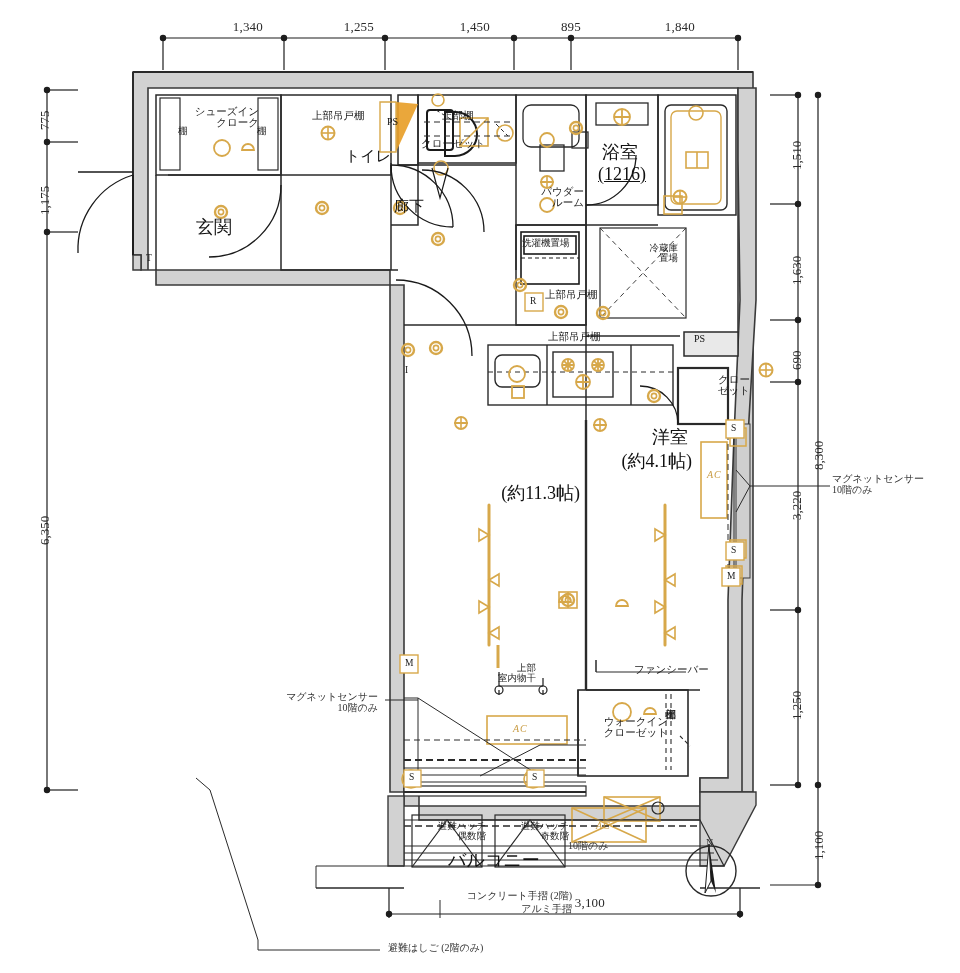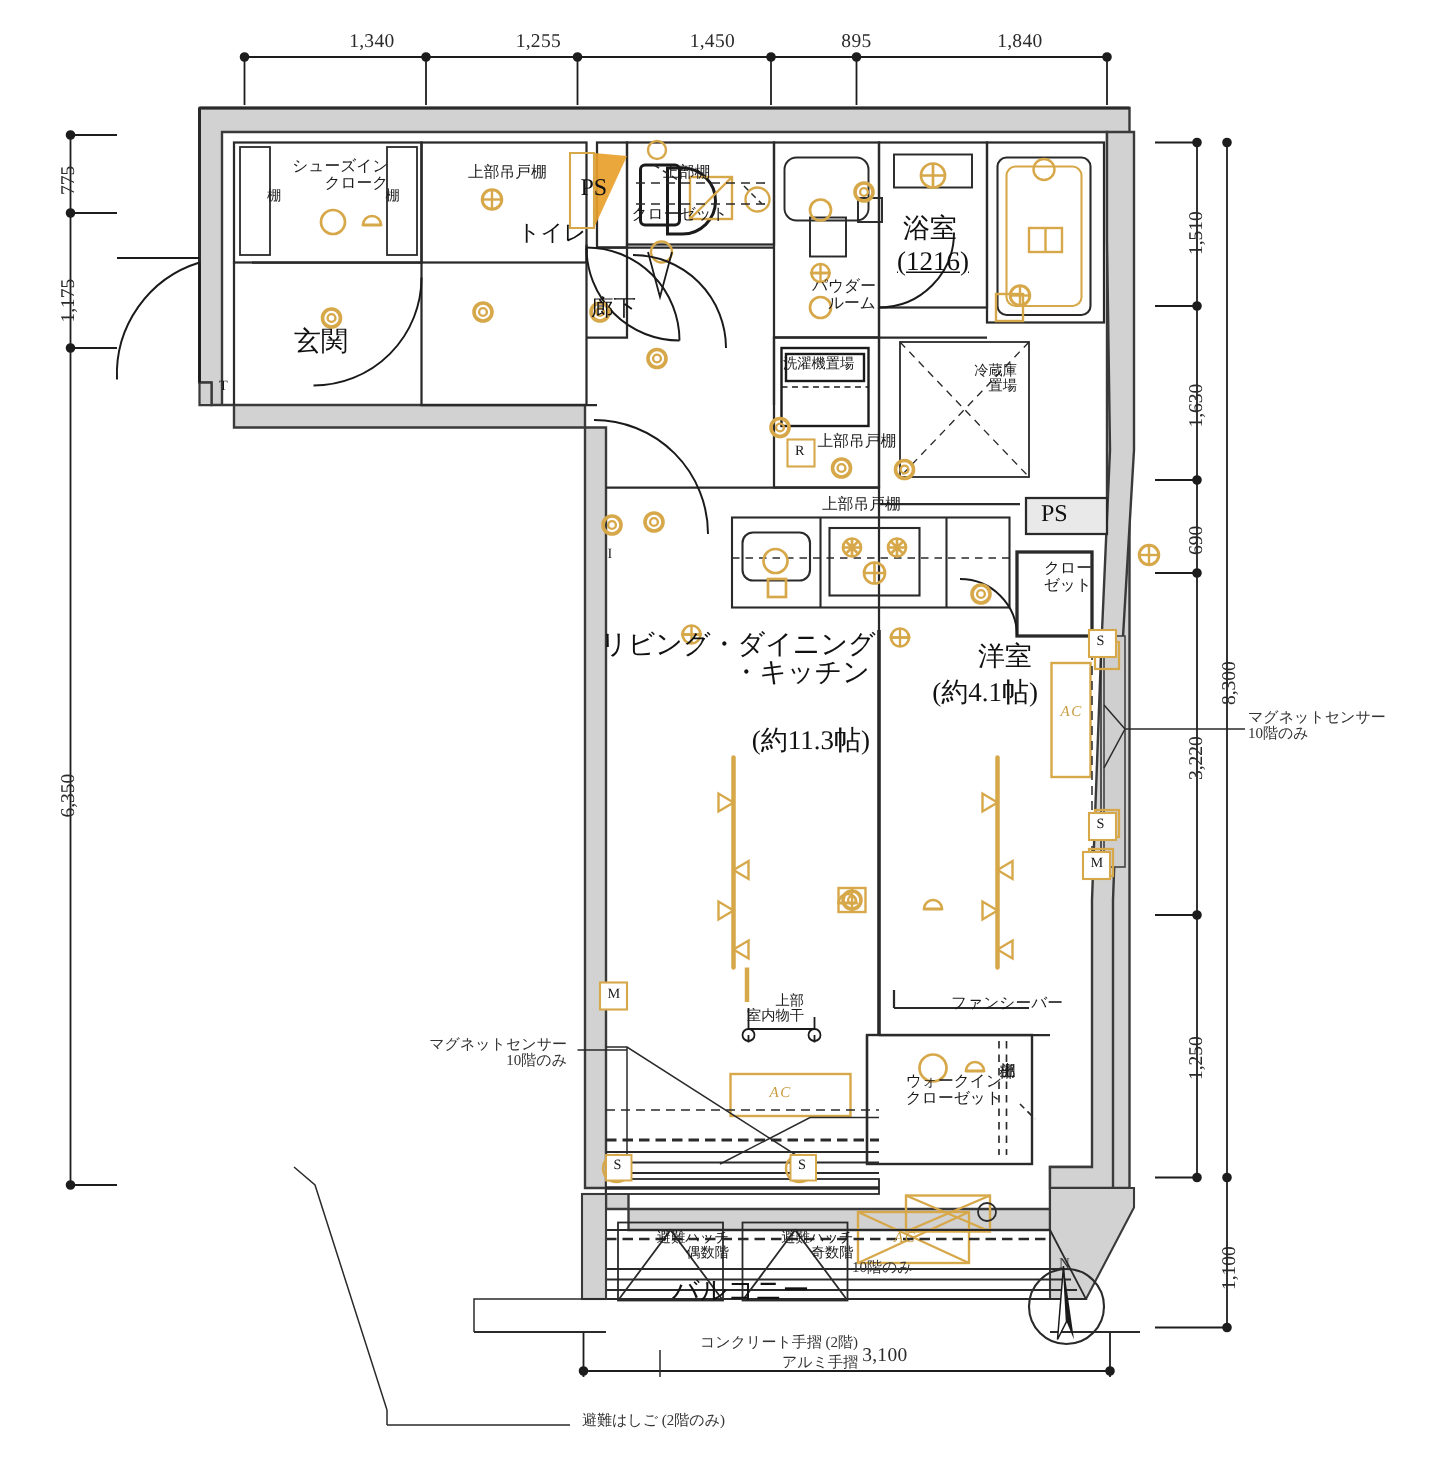--- a/index.html
+++ b/index.html
@@ -9,21 +9,21 @@
   svg{position:absolute;left:0;top:0;width:960px;height:973px;}
   .lbl{position:absolute;white-space:pre;line-height:1.08;}
   .dim{font-size:13px;color:#2a2a2a;letter-spacing:.2px;}
   .dimv{font-size:13px;color:#2a2a2a;transform-origin:0 0;}
   .room{font-size:18px;color:#111;}
   .room-sm{font-size:15px;color:#111;margin-left:15px;}
   .tiny{font-size:10.5px;color:#1a1a1a;}
   .tiny2{font-size:9.5px;color:#1a1a1a;}
   .note{font-size:10px;color:#333;}
   .acx{font-size:10px;color:#c89b42;letter-spacing:1px;font-style:italic;}
-  .ps{font-size:16px;color:#111;}
+  .ps{font-size:10px;color:#111;}
   .ctr{text-align:right;}
   .vtxt{writing-mode:vertical-rl;text-orientation:upright;}
 </style>
 </head>
 <body>
 
 <div id="stage">
 
 <svg viewBox="0 0 960 973">
   <defs>
@@ -478,26 +478,24 @@
 ルーム</div>
 <div class="lbl room" style="left:602px;top:143px;">浴室</div>
 <div class="lbl room" style="left:598px;top:165px;text-decoration:underline;">(1216)</div>
 <div class="lbl tiny2" style="left:522px;top:238px;">洗濯機置場</div>
 <div class="lbl tiny2 ctr" style="left:608px;top:243px;width:70px;">冷蔵庫
 置場</div>
 <div class="lbl tiny" style="left:312px;top:110px;">上部吊戸棚</div>
 <div class="lbl tiny" style="left:545px;top:289px;">上部吊戸棚</div>
 <div class="lbl tiny" style="left:548px;top:331px;">上部吊戸棚</div>
 
-<div class="lbl room ctr" style="left:400px;top:420px;width:180px;">リビング・ダイニング
-・キッチン</div>
 <div class="lbl room ctr" style="left:400px;top:484px;width:180px;">(約11.3帖)</div>
 <div class="lbl room ctr" style="left:598px;top:428px;width:90px;">洋室</div>
 <div class="lbl room ctr" style="left:594px;top:452px;width:98px;">(約4.1帖)</div>
-<div class="lbl tiny ctr" style="left:678px;top:374px;width:50px;font-family:Liberation Serif, serif;">クロー
+<div class="lbl tiny ctr" style="left:678px;top:374px;width:72px;font-family:Liberation Serif, serif;">クロー
 ゼット</div>
 <div class="lbl tiny ctr" style="left:576px;top:668px;width:92px;margin-top:48px;">ウォークイン
 クローゼット</div>
 <div class="lbl tiny vtxt" style="left:665px;top:700px;">上部棚</div>
 <div class="lbl tiny" style="left:634px;top:664px;">ファンシーバー</div>
 <div class="lbl tiny2 ctr" style="left:462px;top:663px;width:74px;">上部
 室内物干</div>
 <div class="lbl room" style="left:448px;top:851px;">バルコニー</div>
 
 <div class="lbl note ctr" style="left:268px;top:692px;width:110px;">マグネットセンサー

